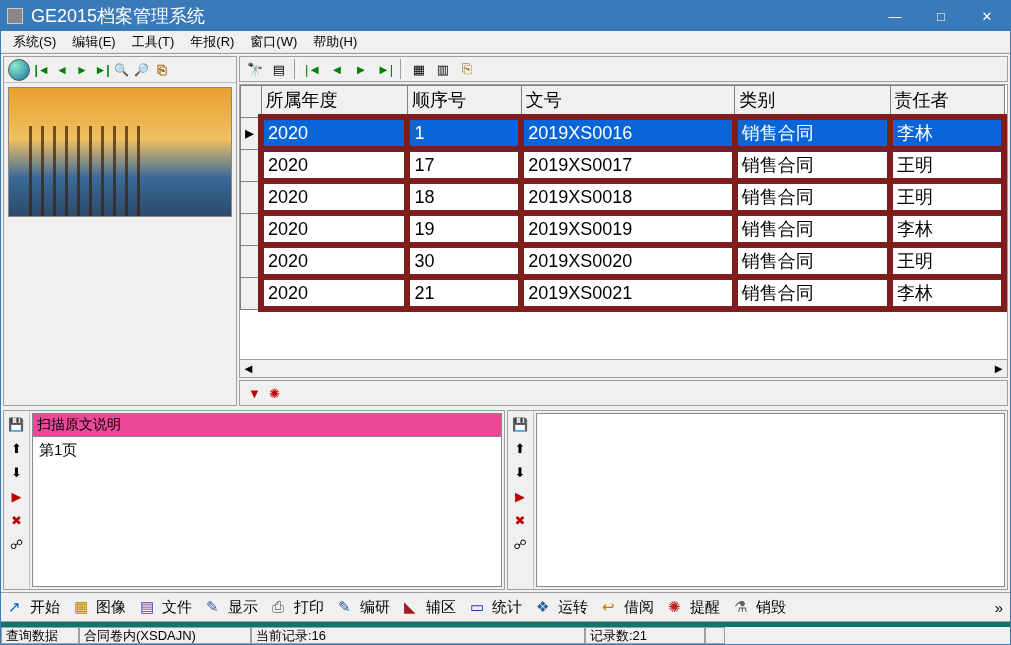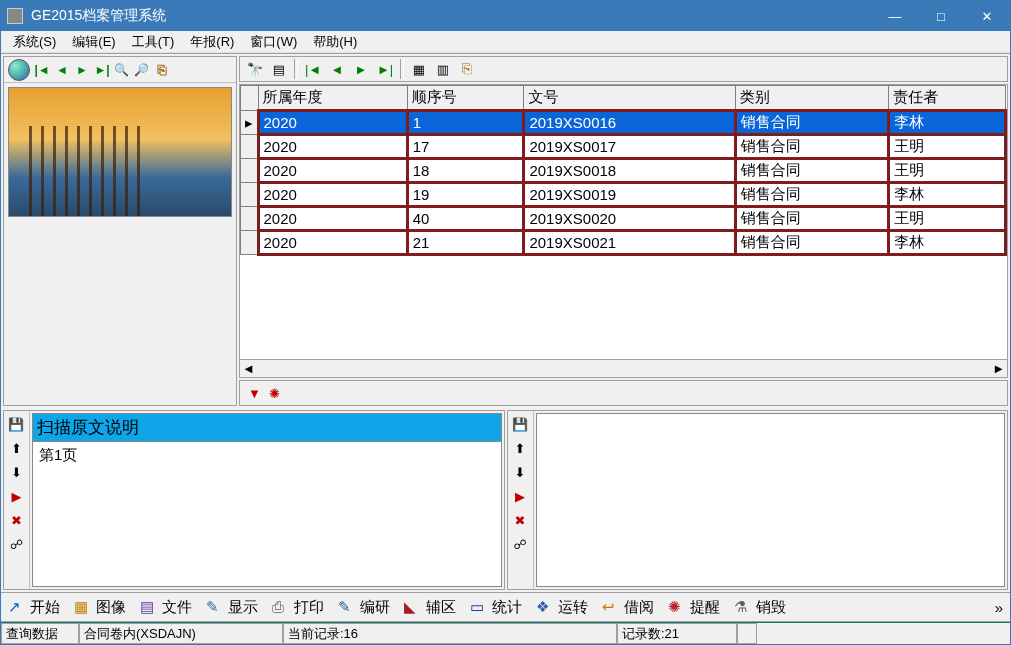--- a/index.html
+++ b/index.html
@@ -1,63 +1,63 @@
 <!DOCTYPE html>
 <html><head>
 <meta charset="utf-8">
 <style>
   * { box-sizing: border-box; margin: 0; padding: 0; }
   body { font-family: "Microsoft YaHei", Tahoma, sans-serif; font-size: 13px; background: #ffffff; user-select: none; overflow:hidden;}
   .window { width: 1011px; height: 645px; background: #f0f0f0; display: flex; flex-direction: column; border:1px solid #3a7ab8;}
   
   .titlebar { height: 30px; background: #3a7ab8; color: #fff; display: flex; align-items: center; padding: 0 0 0 6px; }
   .titlebar .ico { width:16px; height:16px; background: #888; margin-right:8px; border:1px solid #ccc;}
-  .titlebar .title { flex:1; font-size:14px;}
+  .titlebar .title { flex:1; font-size:18px;}
   .winbtns { display:flex; height:100%;}
   .winbtn { width:46px; display:flex; align-items:center; justify-content:center; color:#fff; font-size:13px;}
   
   .menubar { height:22px; background:#f0f0f0; display:flex; align-items:center; padding:0 4px; border-bottom:1px solid #e0e0e0;}
   .menuitem { padding:2px 8px; font-size:13px;}
   
   .main { flex:1; display:flex; position:relative; border-top:1px solid #a0a0a0;}
   .leftpane { width:234px; display:flex; flex-direction:column; border:1px solid #a0a0a0; margin:2px 0 2px 2px; background:#f0f0f0;}
   .left-toolbar{ height:26px; background:#f0f0f0; border-bottom:1px solid #c0c0c0; display:flex; align-items:center; gap:4px; padding:0 4px;}
   .globe{width:22px;height:22px; background: radial-gradient(circle at 30% 30%, #8ec, #1a6ea0); border-radius:50%; border:1px solid #555;}
   .navbtn { width:16px; display:flex; justify-content:center; color:#008000; font-weight:bold; font-size:12px;}
   .imgprev { height:130px; margin:4px; background: linear-gradient(to bottom, #e8a030 0%, #f0c060 40%, #3a6a9a 70%, #2a4a6a 100%); position:relative; border:1px solid #888;}
   .imgprev::before{content:""; position:absolute; left:20px; bottom:0; width:120px; height:90px;
     background: repeating-linear-gradient(90deg, rgba(60,30,10,.7) 0 3px, transparent 3px 12px);}
   .rightpane { flex:1; display:flex; flex-direction:column; margin:2px 2px 2px 2px;}
   .right-toolbar{ height:26px; background:#f0f0f0; border:1px solid #a0a0a0; display:flex; align-items:center; gap:6px; padding:0 6px;}
   .sep{width:4px;height:20px;border-left:1px solid #a0a0a0; border-right:1px solid #fff;}
   .tb-ico{width:18px;height:18px;display:flex;align-items:center;justify-content:center;font-size:13px;}
   
   .gridwrap{flex:1; border:1px solid #a0a0a0; margin-top:2px; background:#fff; display:flex; flex-direction:column; overflow:hidden;}
-  table.grid{ border-collapse:collapse; width:100%; font-size:15px;padding-left:47px;}
+  table.grid{ border-collapse:collapse; width:100%; font-size:18px;padding-left:47px;}
   table.grid th{ background:#f0f0f0; border:1px solid #808080; text-align:left; padding:2px 4px; font-weight:normal;}
-  table.grid td{ border:3px solid #7f1d1d; padding:1px 4px; height:22px;}
+  table.grid td{ border:6px solid #7f1d1d; padding:1px 4px; height:22px;}
   table.grid .rowhead{width:14px;background:#f0f0f0;border:1px solid #808080;}
   tr.selected td{ background:#0a66d8; color:#fff;}
   tr.selected td.rowhead{background:#f0f0f0;color:#000;}
   .gridscroll{height:18px;background:#f0f0f0;border-top:1px solid #a0a0a0;display:flex;align-items:center;justify-content:space-between;padding:0 2px;}
   .filterbar{height:26px;background:#f0f0f0;border:1px solid #a0a0a0;margin-top:2px;display:flex;align-items:center;gap:8px;padding:0 8px;}
   
   .bottompanels{height:180px;display:flex;gap:2px;margin:2px;}
   .panel{flex:1;display:flex;border:1px solid #a0a0a0;background:#f0f0f0;}
   .vtoolbar{width:26px;background:#f0f0f0;border-right:1px solid #c0c0c0;display:flex;flex-direction:column;align-items:center;gap:6px;padding:4px 0;}
   .vbtn{width:18px;height:18px;display:flex;align-items:center;justify-content:center;font-size:13px;}
   .panel-content{flex:1;background:#fff;border:1px solid #888;margin:2px;display:flex;flex-direction:column;}
-  .panel-head{background:#0ea5e9;border-bottom:1px solid #888;padding:2px 4px;font-size:17px;}
+  .panel-head{background:#ec4899;border-bottom:1px solid #888;padding:2px 4px;font-size:14px;}
   .panel-body{flex:1;padding:4px 6px;font-size:15px;}
   
   .bigtoolbar{height:30px;background:#f0f0f0;border-top:1px solid #a0a0a0;border-bottom:1px solid #a0a0a0;display:flex;align-items:center;overflow:hidden;}
   .bigbtn{display:flex;align-items:center;gap:4px;padding:0 6px;height:26px;font-size:15px;border:1px solid transparent;}
   .bigbtn .bi{width:18px;height:18px;display:inline-block;}
   
-  .statusbar{height:22px;background:#f0f0f0;display:flex;border-top:1px solid #0f766e;}
+  .statusbar{height:22px;background:#f0f0f0;display:flex;border-top:5px solid #0f766e;}
   .statuscell{border:1px solid #a0a0a0;padding:1px 4px;font-size:13px;display:flex;align-items:center;}
   .green{color:#008000;}
   .red{color:#c00000;}
 </style>
 </head>
 <body>
 
 <div class="window">
 
   <div class="titlebar">
@@ -151,21 +151,21 @@
                 <td class="rowhead"></td>
                 <td>2020</td>
                 <td>19</td>
                 <td>2019XS0019</td>
                 <td>销售合同</td>
                 <td>李林</td>
               </tr>
               <tr>
                 <td class="rowhead"></td>
                 <td>2020</td>
-                <td>40</td>
+                <td>30</td>
                 <td>2019XS0020</td>
                 <td>销售合同</td>
                 <td>王明</td>
               </tr>
               <tr>
                 <td class="rowhead"></td>
                 <td>2020</td>
                 <td>21</td>
                 <td>2019XS0021</td>
                 <td>销售合同</td>
@@ -265,19 +265,19 @@
       </div>
       <div class="bigbtn">
         <span class="bi" style="color: rgb(96, 96, 96);">⚗</span>
         <span>销毁</span>
       </div>
       <div class="bigbtn" style="margin-left: auto;">»</div>
     </div>
 
   <div class="statusbar">
     <div class="statuscell" style="width:78px">查询数据</div>
-    <div class="statuscell" style="width:204px">合同卷内(XSDAJN)</div>
+    <div class="statuscell" style="width:172px">合同卷内(XSDAJN)</div>
     <div class="statuscell" style="width:334px">当前记录:16</div>
     <div class="statuscell" style="width:120px">记录数:21</div>
     <div class="statuscell" style="width:20px"></div>
   </div>
 
 </div>
 
 </body></html>

